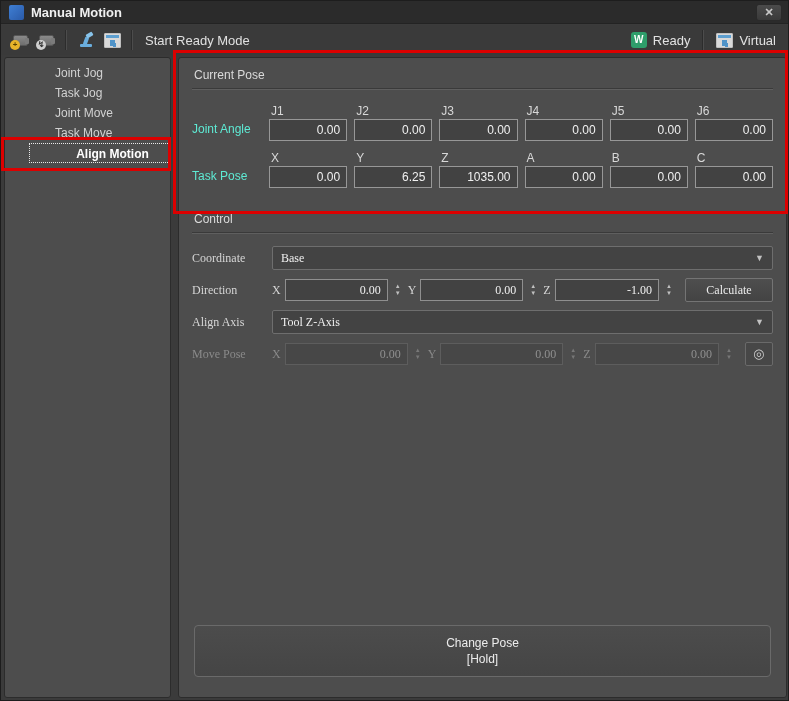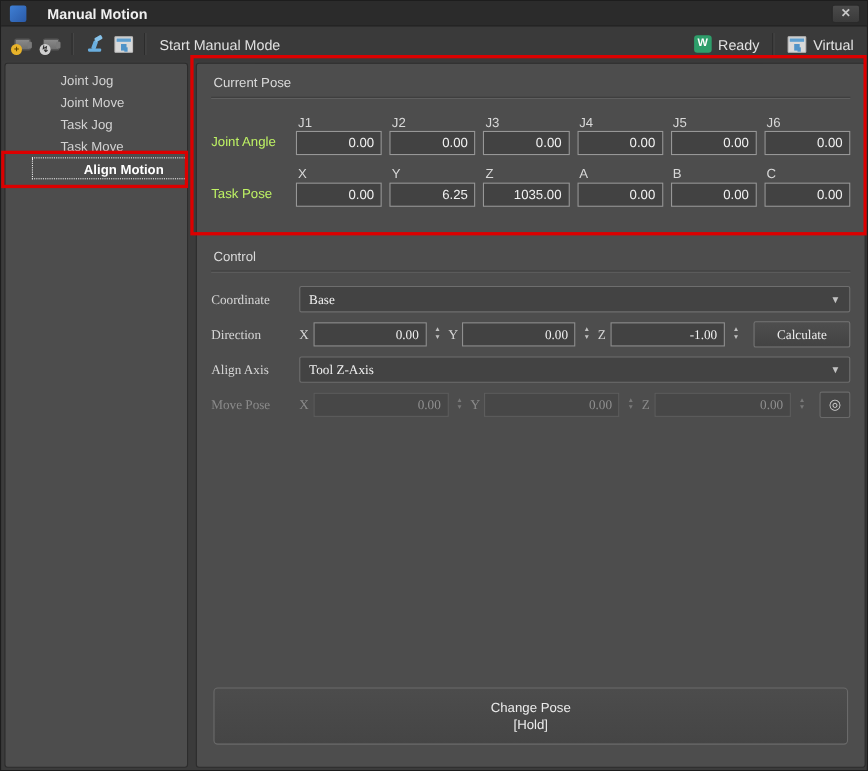--- a/index.html
+++ b/index.html
@@ -7,21 +7,21 @@
   body { font-family:"Liberation Sans", sans-serif; }
   .window {
     position:relative; width:789px; height:701px;
     background:#3b3b3b; overflow:hidden; color:#d8d8d8; font-size:12px;
     border:1px solid #1d1d1d;
   }
   
   .titlebar {
     position:absolute; left:0; top:0; width:789px; height:23px;
     background:#2b2b2b; border-bottom:1px solid #232323;
-    display:flex; align-items:center; padding:0 8px;gap:12px;
+    display:flex; align-items:center; padding:0 8px;
   }
   .app-icon {
     width:15px; height:15px; border-radius:2px;
     background:linear-gradient(135deg,#3f7fd4,#2a5aa8);
     color:#e8f0ff; font-size:9px; font-weight:bold; text-align:center; line-height:15px;
     margin-right:7px;
   }
   .title { font-weight:bold; color:#f0f0f0; font-size:13px; }
   .close-btn {
     margin-left:auto; width:26px; height:17px; border-radius:3px;
@@ -63,21 +63,21 @@
   
   .panel { position:absolute; background:#4d4d4d; border:1px solid #2c2c2c; border-radius:3px; }
   .sidebar { left:3px; top:56px; width:167px; height:641px; padding-top:5px; }
   .side-item { height:20px; line-height:20px; padding-left:26px; color:#d2d2d2; font-size:12px; cursor:default;margin-left:24px; }
   .side-item.selected { font-weight:bold; color:#ffffff; border:1px dotted #e8e8e8;text-align:center; }
   .main { left:177px; top:56px; width:609px; height:641px; padding:6px 13px 14px 13px; display:flex; flex-direction:column; }
   .sec-title { color:#dadada; font-size:12px; padding:4px 2px 6px 2px; }
   .sec-sep { height:2px; border-top:1px solid #3a3a3a; border-bottom:1px solid #5f5f5f; margin-bottom:4px; }
   
   .pose-row { display:flex; margin-top:10px; }
-  .row-label { width:64px; flex:none; color:#bef264; align-self:flex-end; padding-bottom:5px; white-space:nowrap; }
+  .row-label { width:64px; flex:none; color:#5eead4; align-self:flex-end; padding-bottom:5px; white-space:nowrap; }
   .pose-fields { flex:1; display:flex; gap:7px; margin-left:13px; }
   .pose-cell { flex:1; display:flex; flex-direction:column; }
   .pose-cell .axis-label { height:15px; color:#d8d8d8; font-size:12px; padding-left:2px; }
   .num-field {
     height:22px; background:#424242; border:1px solid #979797;
     color:#f0f0f0; text-align:right; padding:0 6px; line-height:20px; font-size:12px;
   }
   
   .ctl-row { display:flex; align-items:center; margin-top:8px;font-family:Liberation Serif, serif; }
   .ctl-label { width:80px; flex:none; color:#d6d6d6; }
@@ -151,35 +151,35 @@
       <div class="arm-icon">
           <div class="base"></div>
           <div class="seg1"></div>
           <div class="seg2"></div>
         </div>
     </div>
     <div class="tb-btn">
       <div class="vr-icon"></div>
     </div>
     <div class="tb-sep"></div>
-    <div class="start-label">Start Manual Mode</div>
+    <div class="start-label">Start Ready Mode</div>
 
     <div class="tb-right">
       <div class="w-badge">W</div>
       <div class="status-text">Ready</div>
       <div class="tb-sep"></div>
       <div class="vr-icon"></div>
       <div class="status-text">Virtual</div>
     </div>
   </div>
 
   <div class="panel sidebar">
     <div class="side-item">Joint Jog</div>
+    <div class="side-item">Task Jog</div>
     <div class="side-item">Joint Move</div>
-    <div class="side-item">Task Jog</div>
     <div class="side-item">Task Move</div>
     <div class="side-item selected">Align Motion</div>
   </div>
 
   <div class="panel main">
 
     <div class="sec-title">Current Pose</div>
     <div class="sec-sep"></div>
 
     <div class="pose-row">
@@ -235,21 +235,21 @@
             <div class="axis-label">B</div>
             <div class="num-field">0.00</div>
           </div>
         <div class="pose-cell">
             <div class="axis-label">C</div>
             <div class="num-field">0.00</div>
           </div>
       </div>
     </div>
 
-    <div class="sec-title" style="margin-top:34px;">Control</div>
+    <div class="sec-title" style="margin-top:20px;">Control</div>
     <div class="sec-sep"></div>
 
     <div class="ctl-row">
       <div class="ctl-label">Coordinate</div>
       <div class="select-box">
         <span>Base</span>
         <span class="chev">▼</span>
       </div>
     </div>
 

